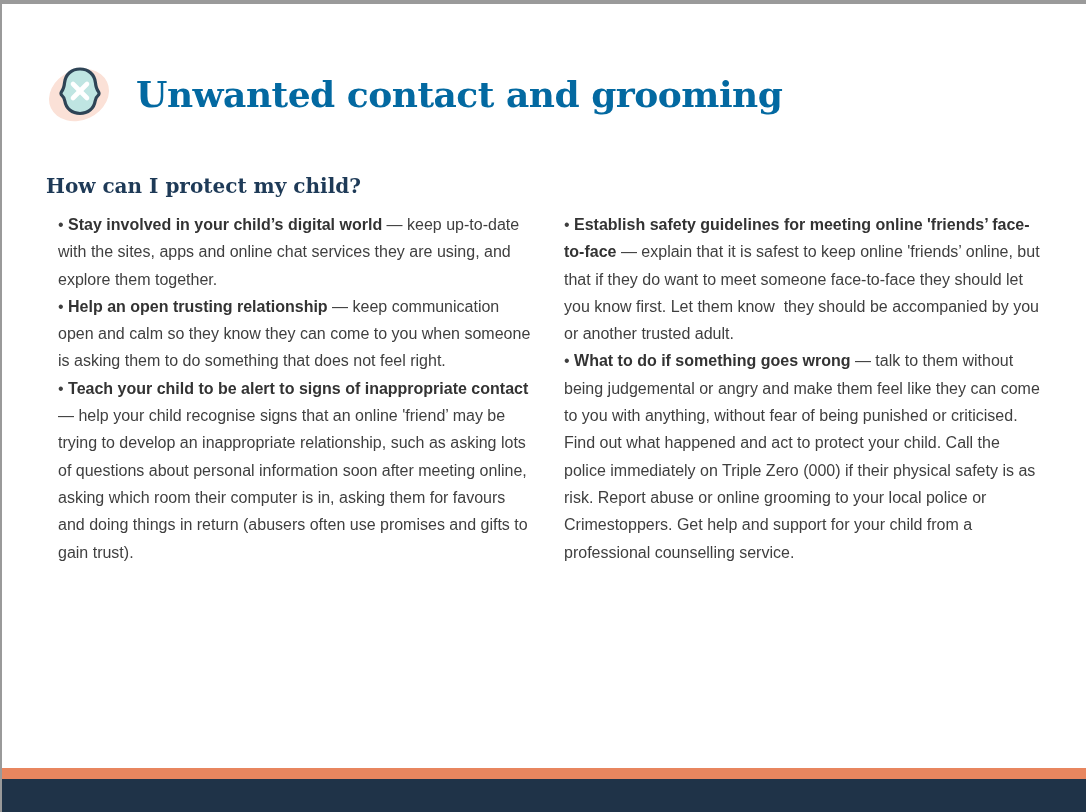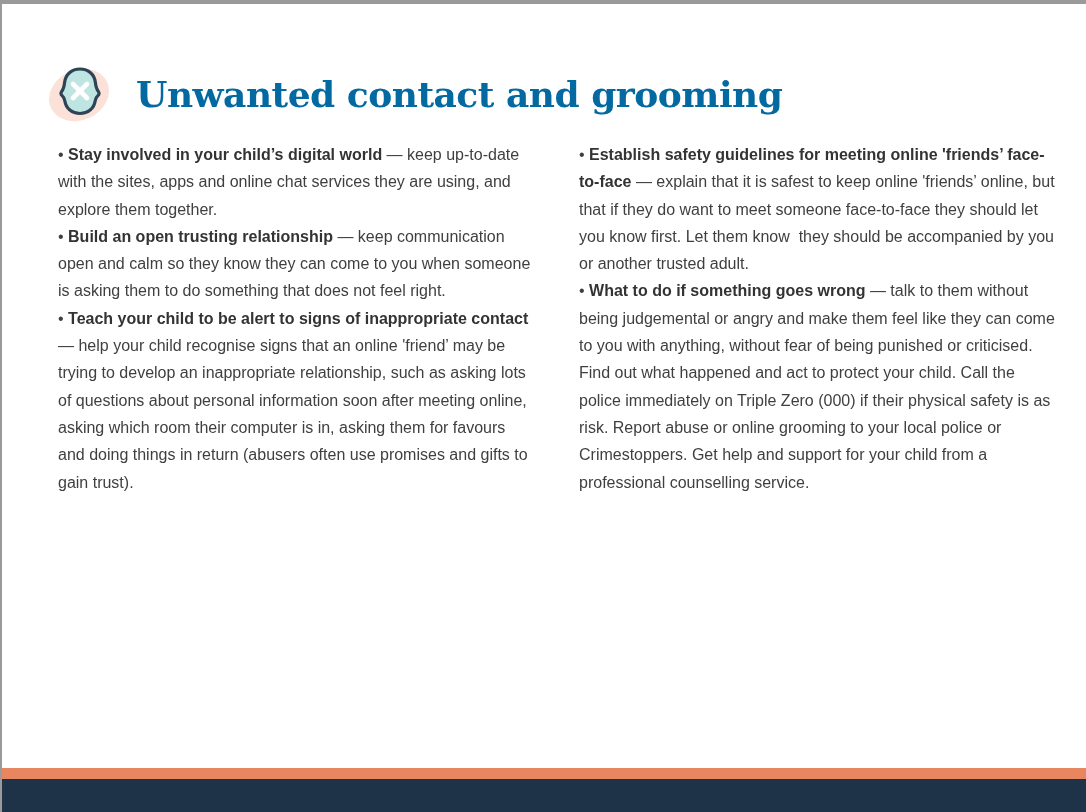--- a/index.html
+++ b/index.html
@@ -28,21 +28,21 @@
   h2.section-heading{
     margin:46px 0 0 44px;
     font-family:"DejaVu Serif","Liberation Serif",serif;
     font-weight:bold;
     font-size:20px;line-height:1.2;
     color:#1e3a57;
   }
   .columns{
     display:flex;
     margin:13px 0 0 44px;
-    gap:32px;
+    gap:17px;
   }
   ul.col{
     margin:0;padding:0 0 0 12px;
     box-sizing:border-box;
     width:489px;
     list-style:none;
     font-size:16px;
     line-height:27.3px;
     color:#3f3f3f;
   }
@@ -68,25 +68,26 @@
                  C50.6,29.2 49.9,26.8 49.4,22.5 C48.5,14.5 42.5,9 34,9 Z" fill="#bfe5e2" stroke="#2e4456" stroke-width="3.2" stroke-linejoin="round"></path>
         <g stroke="#ffffff" stroke-width="4.6" stroke-linecap="round">
           <line x1="27" y1="24" x2="41" y2="38"></line>
           <line x1="41" y1="24" x2="27" y2="38"></line>
         </g>
       </svg>
     </div>
     <h1 class="title">Unwanted contact and grooming</h1>
   </div>
 
+  <h2 class="section-heading">How can I protect my child?</h2>
 
   <div class="columns">
     <ul class="col">
         <li><span>• </span><strong>Stay involved in your child’s digital world</strong><span> — keep up-to-date with the sites, apps and online chat services they are using, and explore them together.</span></li>
-        <li><span>• </span><strong>Build an open trusting relationship</strong><span> — keep communication open and calm so they know they can come to you when someone is asking them to do something that does not feel right.</span></li>
+        <li><span>• </span><strong>Help an open trusting relationship</strong><span> — keep communication open and calm so they know they can come to you when someone is asking them to do something that does not feel right.</span></li>
         <li><span>• </span><strong>Teach your child to be alert to signs of inappropriate contact</strong><span> — help your child recognise signs that an online 'friend’ may be trying to develop an inappropriate relationship, such as asking lots of questions about personal information soon after meeting online, asking which room their computer is in, asking them for favours and doing things in return (abusers often use promises and gifts to gain trust).</span></li>
       </ul>
     <ul class="col">
         <li><span>• </span><strong>Establish safety guidelines for meeting online 'friends’ face-to-face</strong><span> — explain that it is safest to keep online 'friends’ online, but that if they do want to meet someone face-to-face they should let you know first. Let them know  they should be accompanied by you or another trusted adult.</span></li>
         <li><span>• </span><strong>What to do if something goes wrong</strong><span> — talk to them without being judgemental or angry and make them feel like they can come to you with anything, without fear of being punished or criticised. Find out what happened and act to protect your child. Call the police immediately on Triple Zero (000) if their physical safety is as risk. Report abuse or online grooming to your local police or Crimestoppers. Get help and support for your child from a professional counselling service.</span></li>
       </ul>
   </div>
 
   <div class="bar orange"></div>
   <div class="bar navy"></div>

